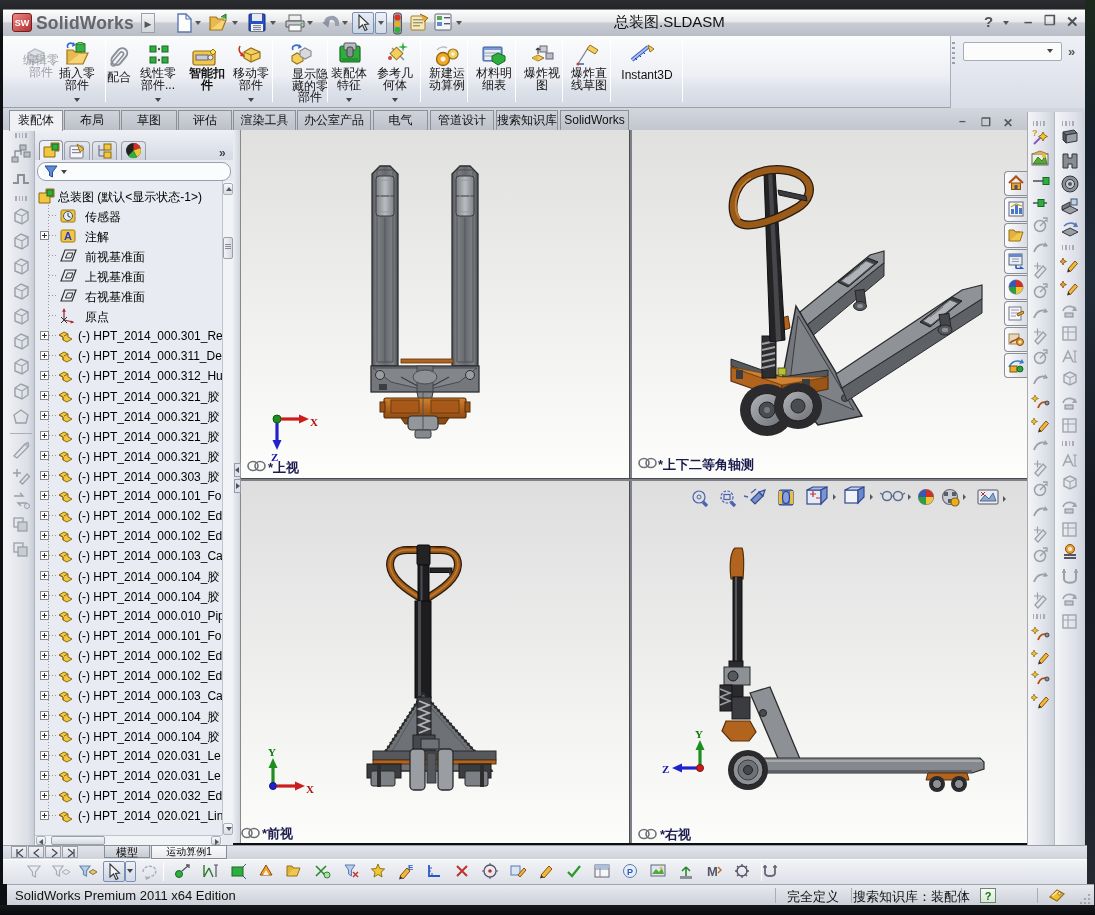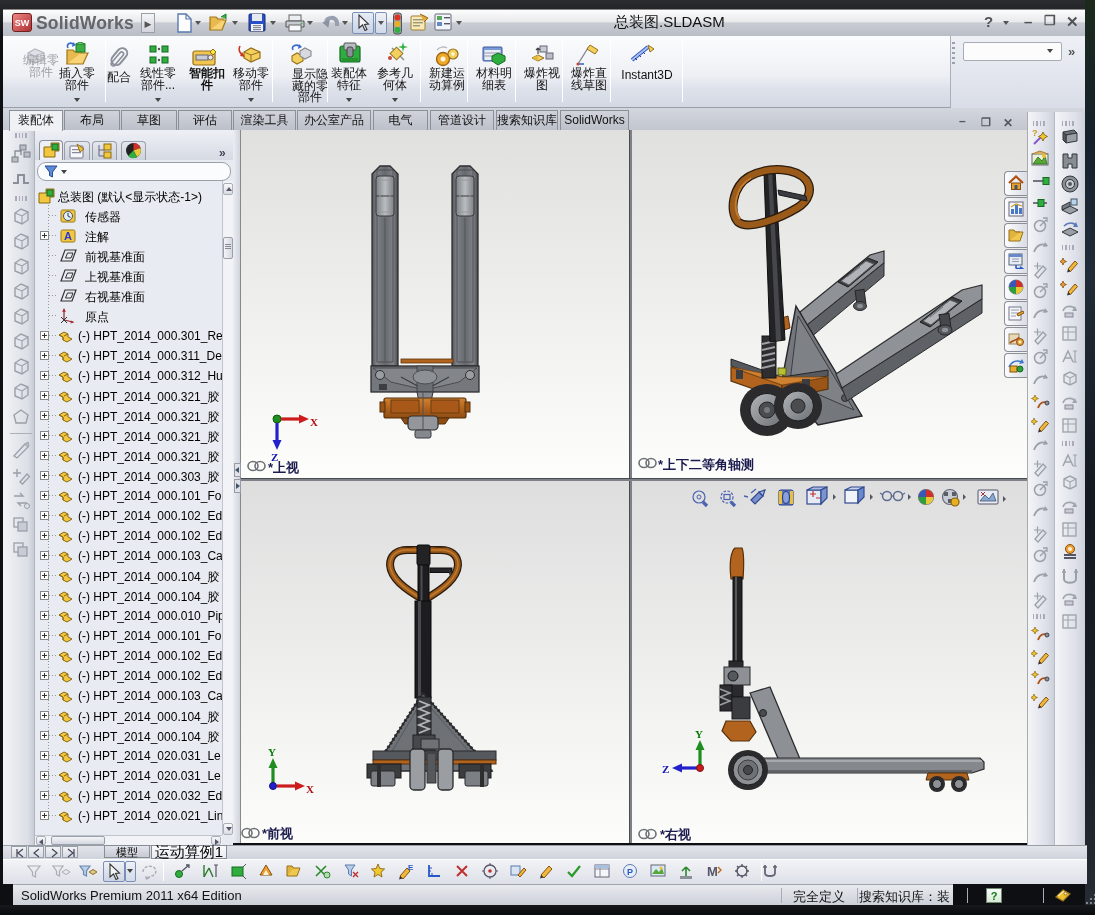--- a/index.html
+++ b/index.html
@@ -34,21 +34,21 @@
 
 #leftbar { left:3px; top:130px; width:32px; height:715px; background:linear-gradient(90deg,#f2f3f6,#dcdfe6 80%,#c8ccd4); border-right:1px solid #b0b4bc; }
 #treepanel { left:35px; top:130px; width:198px; height:715px; background:#e8eaf1; }
 #gfx { left:233px; top:130px; width:794px; height:713px; background:linear-gradient(#dfdfdf,#fdfdfd); }
 #colA { left:1027px; top:112px; width:27px; height:733px; background:linear-gradient(90deg,#f4f5f8,#dde0e8 70%,#cdd1da); border-left:1px solid #aaa; }
 #colB { left:1054px; top:112px; width:31px; height:733px; background:linear-gradient(90deg,#f4f5f8,#dde0e8 70%,#cdd1da); border-left:1px solid #b6bac2; }
 #rightedge { left:1085px; top:0px; width:10px; height:915px; background:linear-gradient(#1c2a1c,#16202c 15%,#202c38 30%,#141820 55%,#1a1e26 80%,#282c34); }
 
 #bottabs { left:3px; top:845px; width:1084px; height:14px; background:linear-gradient(#e2e4ea,#cfd3db); border-top:1px solid #9aa0a8; }
 #bottoolbar { left:3px; top:859px; width:1084px; height:25px; background:linear-gradient(#f2f3f6,#dde0e8); border-top:1px solid #fff; }
-#statusbar { left:13px; top:884px; width:940px; height:21px; background:linear-gradient(#e8eaee,#ccd0d8); border-top:1px solid #a0a4ac; font-size:13px; color:#111; }
+#statusbar { left:7px; top:884px; width:1087px; height:21px; background:linear-gradient(#e8eaee,#ccd0d8); border-top:1px solid #a0a4ac; font-size:13px; color:#111; }
 #botborder { left:0px; top:905px; width:1095px; height:10px; background:linear-gradient(#17181c,#080a0e); }
 .treerow { position:absolute; font-size:12px; color:#000; white-space:nowrap; }
 </style>
 </head>
 <body>
 <div id="win">
   <div class="abs" id="titlebar"></div>
   <div class="abs" id="menubar"></div>
   <div class="abs logo-cube">SW</div>
   <div class="abs logo-text">SolidWorks</div>
@@ -1307,21 +1307,21 @@
         <svg width="16" height="12" style="position:absolute;left:0;top:-1px;">
           <path d="M6 3 L11 7 L6 11" stroke="#445" fill="none" stroke-width="1.2"></path>
         </svg>
       </div>
       <div class="abs" style="left:59px; top:1px; width:16px; height:12px; background:linear-gradient(#f2f3f6,#d6dae2); border:1px solid #9aa0aa;">
         <svg width="16" height="12" style="position:absolute;left:0;top:-1px;">
           <path d="M5 3 L10 7 L5 11 M11 3 v8" stroke="#445" fill="none" stroke-width="1.2"></path>
         </svg>
       </div>
       <div class="abs" style="left:101px; top:0px; width:46px; height:13px; background:linear-gradient(#e2e4ea,#c6cad2); border:1px solid #888e98; font-size:11px; text-align:center; line-height:12px; color:#000;">模型</div>
-      <div class="abs" style="left:148px; top:0px; width:76px; height:14px; background:linear-gradient(#fbfbfc,#e8eaf0); border:1px solid #888e98; font-size:15px; text-align:center; line-height:12px; color:#000;">运动算例1</div>
+      <div class="abs" style="left:148px; top:0px; width:76px; height:14px; background:linear-gradient(#fbfbfc,#e8eaf0); border:1px solid #888e98; font-size:10px; text-align:center; line-height:12px; color:#000;">运动算例1</div>
     </div>
   <div class="abs" id="bottoolbar"></div>
   <div class="abs" id="bottbicons" style="left:3px; top:860px; width:1084px; height:24px;">
       <svg class="abs" style="left:22px; top:4px;" width="18" height="16">
         <path d="M3 2 L15 2 L10.5 8 L10.5 13 L7.5 11.5 L7.5 8 Z" fill="none" stroke="#a8adb5" stroke-width="1.2"></path>
       </svg>
       <svg class="abs" style="left:48px; top:4px;" width="20" height="16">
         <path d="M2 2 L12 2 L8.5 7 L8.5 12 L5.5 10.5 L5.5 7 Z" fill="none" stroke="#a8adb5" stroke-width="1.2"></path>
         <path d="M11 8 L15 5.5 L19 8 L15 10.5 Z" fill="none" stroke="#a8adb5"></path>
       </svg>

